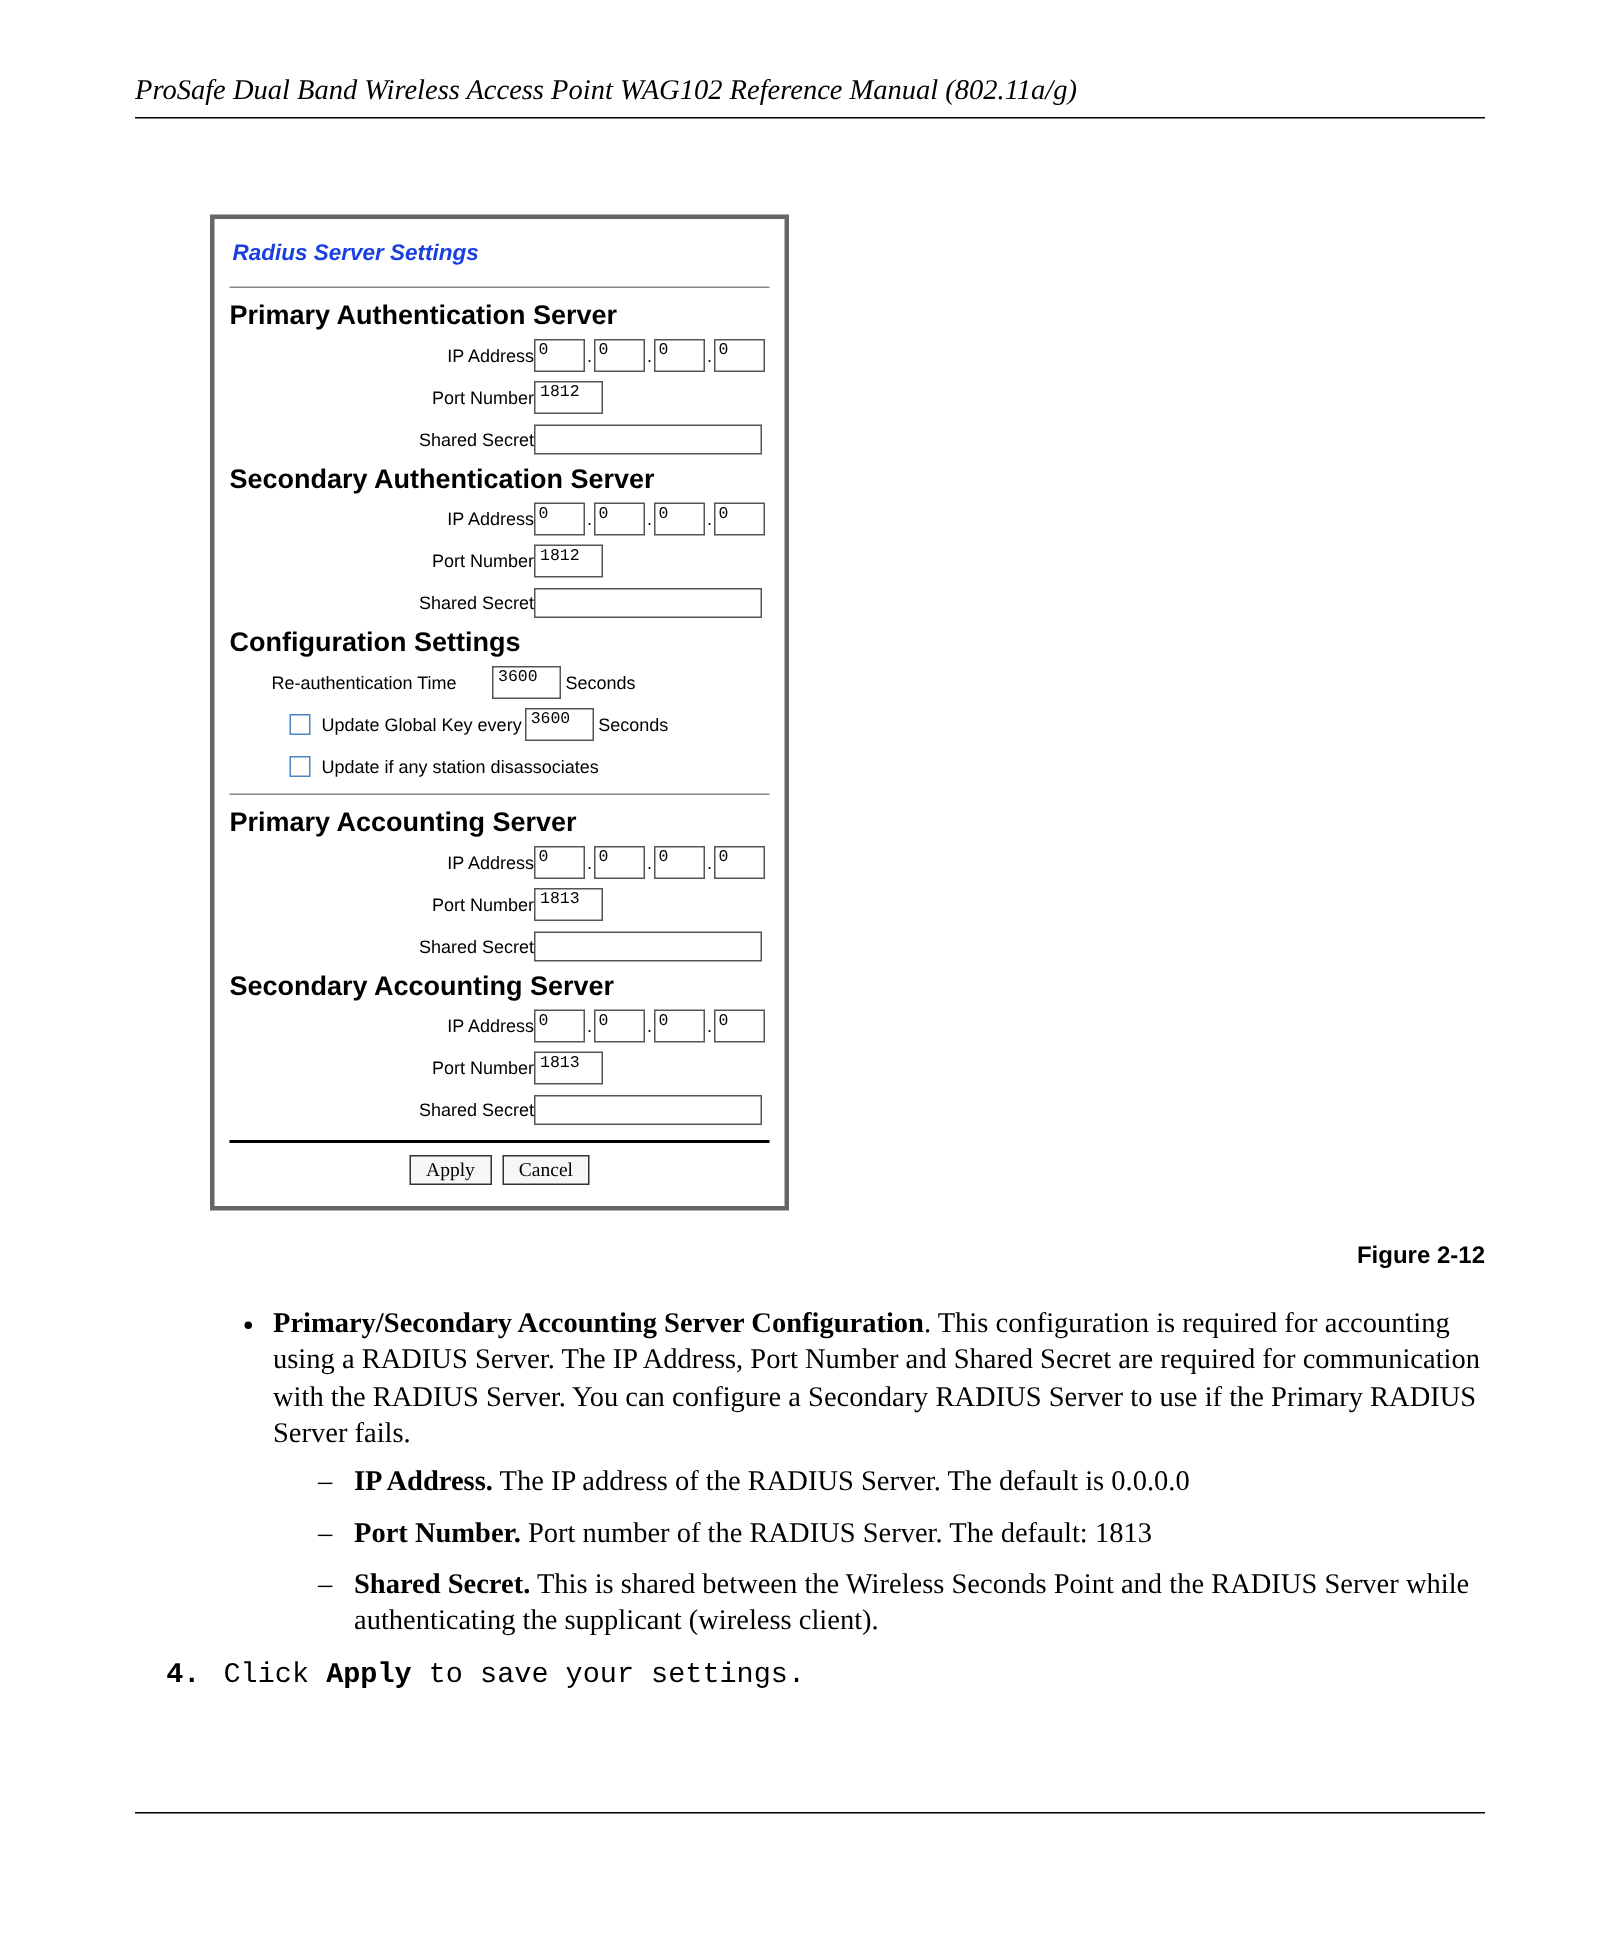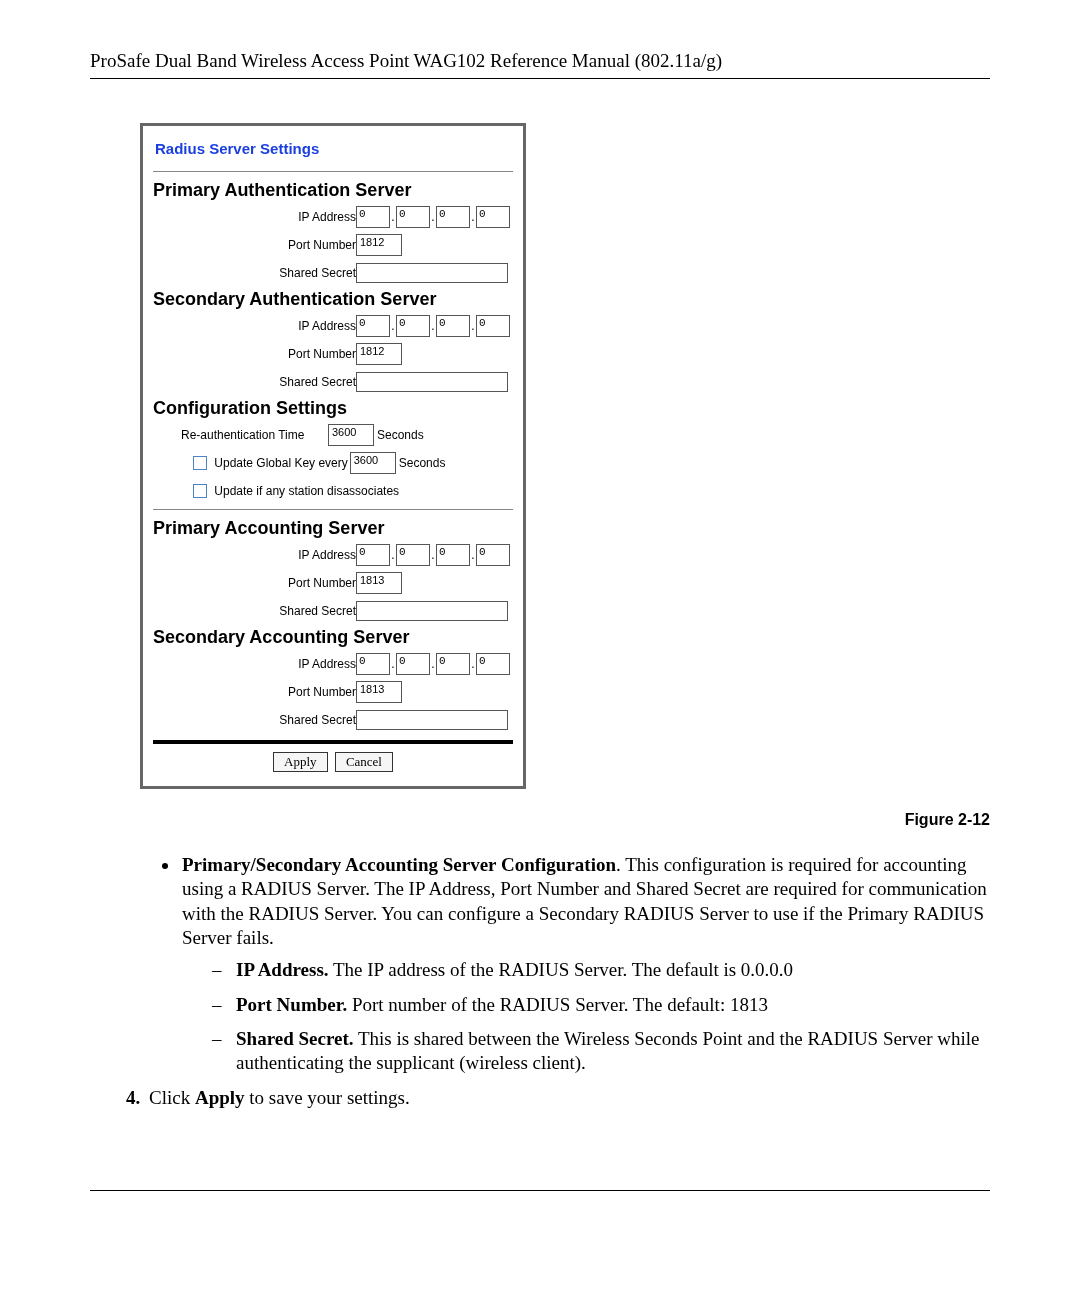--- a/index.html
+++ b/index.html
@@ -7,25 +7,26 @@
     padding: 0;
     background: #fff;
     font-family: "Times New Roman", Times, serif;
     color: #000;
     width: 1080px;
   }
   .page {
     padding: 50px 90px 40px 90px;
   }
   .running-head {
+    font-style: italic;
     font-size: 19px;
     border-bottom: 1.5px solid #000;
     padding-bottom: 6px;
     text-align: left;
-    margin-bottom: 44px;
+    margin-bottom: 64px;
   }
   .panel-wrap {
     margin-left: 50px;
     margin-bottom: 22px;
   }
   .panel {
     width: 380px;
     border: 3px solid #666;
     background: #fff;
     font-family: Arial, Helvetica, sans-serif;
@@ -34,20 +35,21 @@
     padding: 0;
   }
   .panel-inner {
     padding: 12px 10px 10px 10px;
   }
   .panel-title {
     color: #1a3fe0;
     font-weight: bold;
     font-size: 15px;
     margin: 2px 0 14px 2px;
+    font-style: italic;
   }
   hr.sep {
     border: none;
     border-top: 1px solid #888;
     margin: 4px 0 8px 0;
   }
   .group-heading {
     font-weight: bold;
     font-size: 18px;
     margin: 2px 0 2px 0;
@@ -77,21 +79,21 @@
   .dot {
     display: inline-block;
     width: 6px;
     text-align: center;
   }
   .txt {
     width: 38px;
     height: 18px;
     border: 1px solid #555;
     display: inline-block;
-    font-family: Liberation Sans, sans-serif;
+    font-family: Liberation Mono, monospace;
     font-size: 11px;
     padding: 1px 3px;
     text-align: left;
   }
   .secret {
     width: 150px;
     height: 18px;
     border: 1px solid #555;
     display: inline-block;
   }
@@ -111,21 +113,21 @@
     font-size: 12px;
   }
   .auth-row .lab {
     width: 147px;
   }
   .auth-row .lab2 { padding-left: 12px; }
   .unit { margin-left: 3px; }
   .btn-row {
     text-align: center;
     padding: 8px 0 4px 0;
-    border-top: 4px solid #000000;
+    border-top: 2px solid #000000;
     margin-top: 6px;
   }
   .btn {
     display: inline-block;
     border: 1px solid #333;
     padding: 1px 10px;
     font-size: 13px;
     font-family: "Times New Roman", serif;
     background: #f6f6f6;
     margin: 0 2px;
@@ -161,21 +163,21 @@
     content: "–";
     position: absolute;
     left: 0;
   }
   ol.steps {
     font-size: 19px;
     line-height: 1.28;
     padding-left: 55px;
     margin: 6px 0 0 0;
   }
-  ol.steps > li { padding-left: 4px; }
+  ol.steps > li { padding-left: 4px; font-family: Liberation Mono, monospace; }
   ol.steps > li::marker { font-weight: bold; }
   .footer {
     border-top: 1.5px solid #000;
     padding-top: 6px;
     margin-top: 80px;
     font-size: 18px;
   }
   .footer-row {
     display: flex;
     justify-content: space-between;

